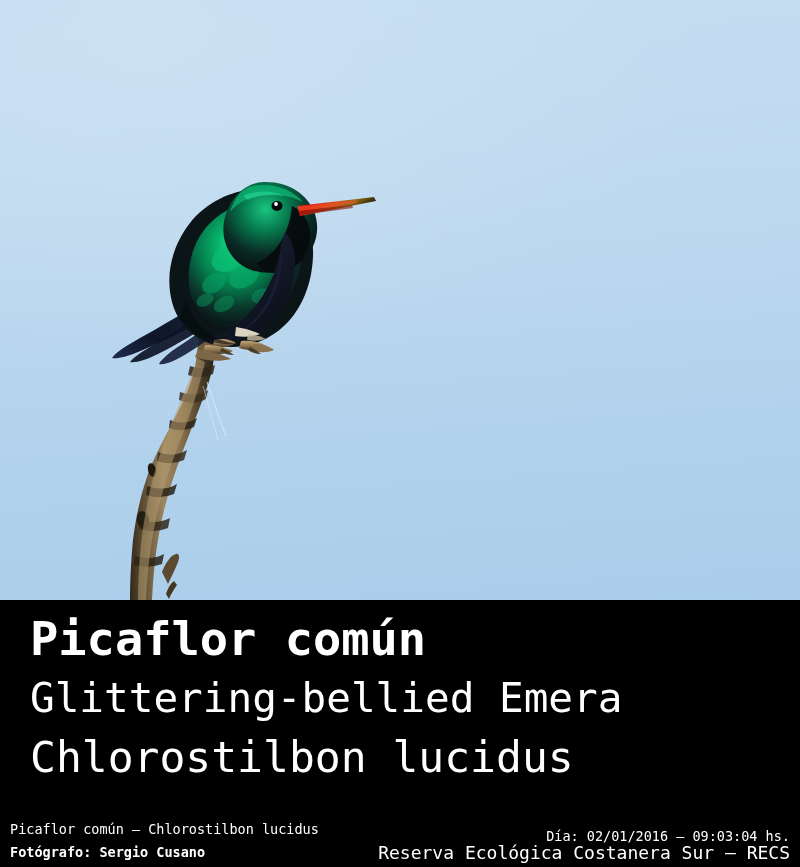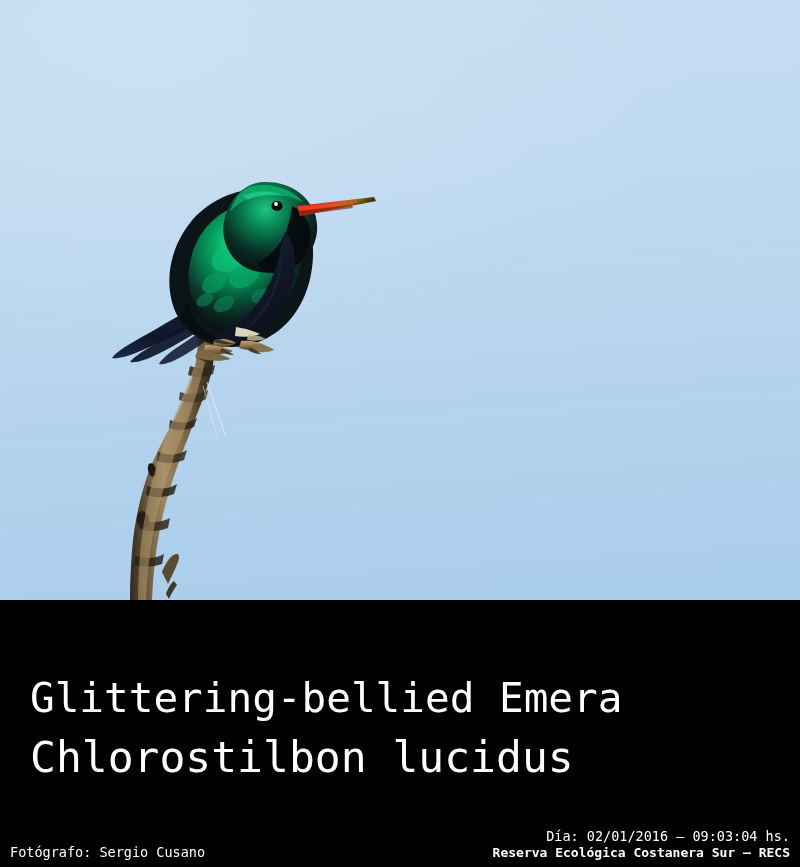--- a/index.html
+++ b/index.html
@@ -95,23 +95,23 @@
   
   .cap {
     position: absolute;
     color: #ffffff;
     white-space: pre;
     font-family: "DejaVu Sans Mono", "Liberation Mono", monospace;
     font-size: 13.5px;
     line-height: 16px;
   }
   #cap-left-1  { left: 10px; top: 221px; font-weight: 400; }
-  #cap-left-2  { left: 10px; top: 244px; font-weight: 400; }
+  #cap-left-2  { left: 10px; top: 244px; font-weight: 700; }
   #cap-right-1 { right: 10px; top: 228px; font-weight: 400; text-align: right; }
-  #cap-right-2 { right: 10px; top: 245px; font-weight: 700; font-size: 13px; text-align: center; }
+  #cap-right-2 { right: 10px; top: 245px; font-weight: 400; font-size: 18px; text-align: center; }
 </style>
 </head>
 <body>
 
 <div id="root">
 
   <div id="photo">
 
     <div class="sky"></div>
     <div class="sky-noise"></div>
@@ -289,25 +289,27 @@
         <path d="M222,348 q7,3 12,7 q-8,0 -14,-4 Z" fill="#4a3c26"></path>
         <path d="M250,347 q7,3 11,7 q-8,0 -13,-4 Z" fill="#4a3c26"></path>
       </g>
 
       <path d="M186,300 C192,322 210,340 236,344 C214,346 192,336 180,318 Z" fill="#050a0c" opacity=".6"></path>
     </svg>
   </div>
 
   <div id="titlebar">
 
+    <div class="title-line" id="title-common">Picaflor común</div>
 
     <div class="title-line" id="title-english">Glittering-bellied Emera</div>
 
     <div class="title-line" id="title-latin">Chlorostilbon lucidus</div>
 
+    <div class="cap" id="cap-left-1">Picaflor común – Chlorostilbon lucidus</div>
 
     <div class="cap" id="cap-left-2">Fotógrafo: Sergio Cusano</div>
 
     <div class="cap" id="cap-right-1">Día: 02/01/2016 – 09:03:04 hs.</div>
 
     <div class="cap" id="cap-right-2">Reserva Ecológica Costanera Sur – RECS</div>
   </div>
 
 </div>
 

